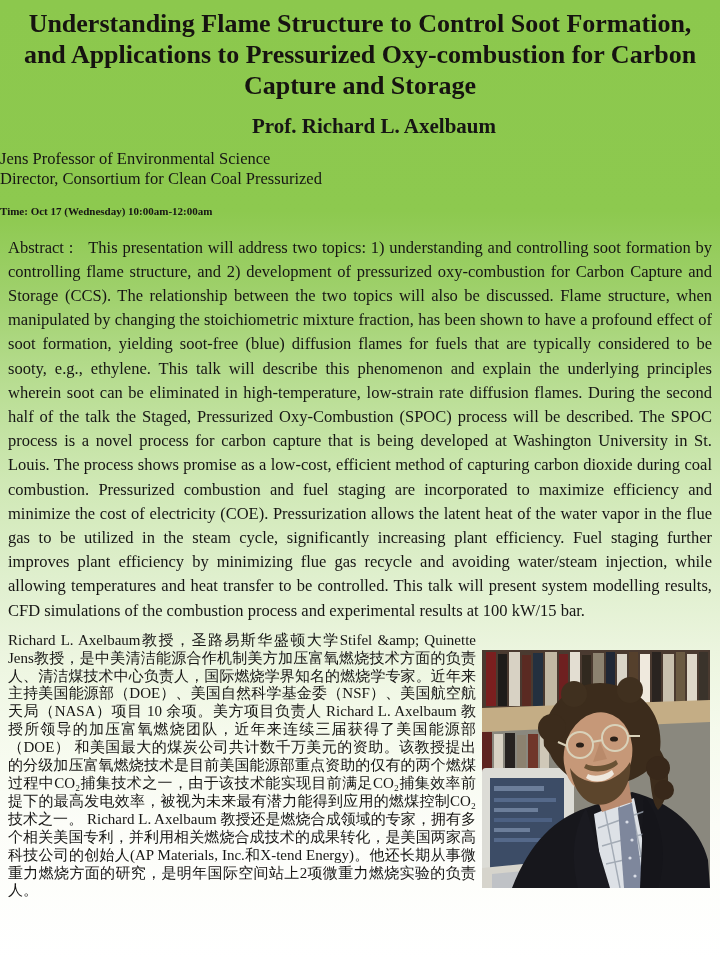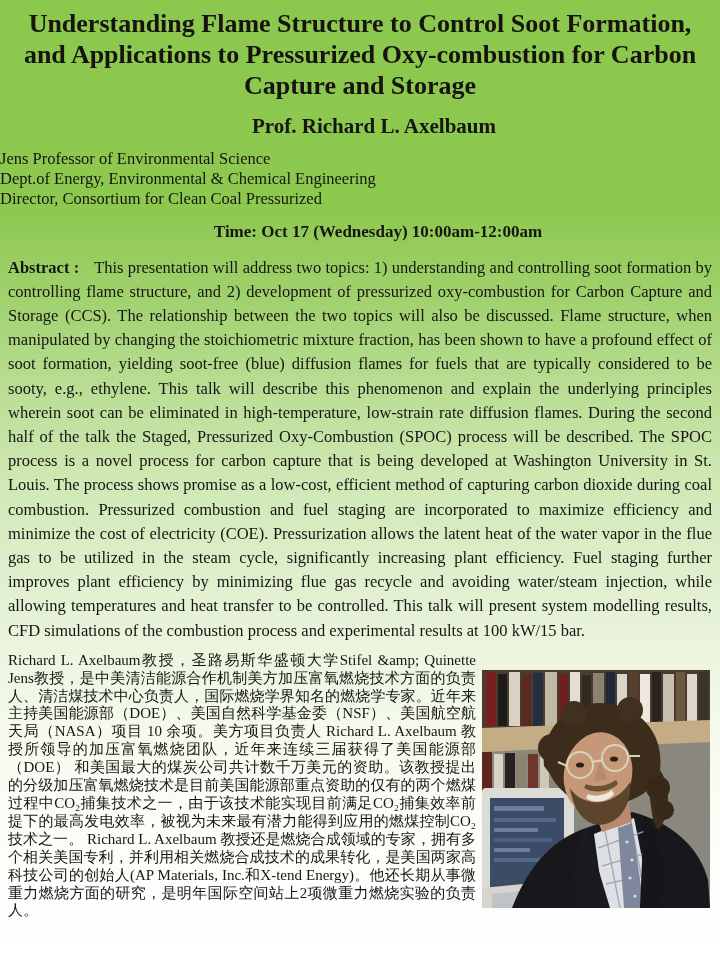--- a/index.html
+++ b/index.html
@@ -25,29 +25,29 @@
     margin: 13px 0 0 0;
     font-size: 21px; line-height: 24px;
     font-weight: bold; text-align: center; padding-left: 28px;
   }
   .affil {
     margin-top: 11px;
     font-size: 16.5px; line-height: 20px;
   }
   .when-where {
     margin-top: 12px;
-    font-size: 17px; line-height: 21.5px;
-    font-weight: bold; text-align: center; margin-left: 36px;
+    font-size: 11px; line-height: 21.5px;
+    font-weight: bold; text-align: left;
   }
   .abstract {
     margin: 13px 8px 0 8px;
     font-size: 16.5px; line-height: 24.2px;
     text-align: justify;
   }
-  .ab-label { font-weight: bold; margin-right: 15px; }
+  .ab-label { font-weight: normal; margin-right: 15px; }
 
   .bio-row { position: relative; margin-top: 9px; padding: 0 8px; }
   .bio {
     margin: 0; width: 468px;
     font-size: 15px; line-height: 17.9px;
     text-align: justify;
   }
   .photo {
     position: absolute; top: 18px; right: 10px;
     width: 228px; height: 238px;
@@ -60,21 +60,20 @@
 <body>
 
 <div class="poster">
 
   <h1 class="title">Understanding Flame Structure to Control Soot Formation, and Applications to Pressurized Oxy-combustion for Carbon Capture and Storage</h1>
 
   <h2 class="speaker">Prof. Richard L. Axelbaum</h2>
 
   <div class="affil">
     <div>Jens Professor of Environmental Science</div>
-    <div>Dept.of Energy, Environmental &amp; Chemical Engineering</div>
     <div>Director, Consortium for Clean Coal Pressurized</div>
   </div>
 
   <div class="when-where">
     <div>Time: Oct 17 (Wednesday) 10:00am-12:00am</div>
   </div>
 
   <p class="abstract">
     <span class="ab-label">Abstract :</span><span>This presentation will address two topics: 1) understanding and controlling soot formation by controlling flame structure, and 2) development of pressurized oxy-combustion for Carbon Capture and Storage (CCS). The relationship between the two topics will also be discussed. Flame structure, when manipulated by changing the stoichiometric mixture fraction, has been shown to have a profound effect of soot formation, yielding soot-free (blue) diffusion flames for fuels that are typically considered to be sooty, e.g., ethylene. This talk will describe this phenomenon and explain the underlying principles wherein soot can be eliminated in high-temperature, low-strain rate diffusion flames. During the second half of the talk the Staged, Pressurized Oxy-Combustion (SPOC) process will be described. The SPOC process is a novel process for carbon capture that is being developed at Washington University in St. Louis. The process shows promise as a low-cost, efficient method of capturing carbon dioxide during coal combustion. Pressurized combustion and fuel staging are incorporated to maximize efficiency and minimize the cost of electricity (COE). Pressurization allows the latent heat of the water vapor in the flue gas to be utilized in the steam cycle, significantly increasing plant efficiency. Fuel staging further improves plant efficiency by minimizing flue gas recycle and avoiding water/steam injection, while allowing temperatures and heat transfer to be controlled. This talk will present system modelling results, CFD simulations of the combustion process and experimental results at 100 kW/15 bar.</span>
   </p>

